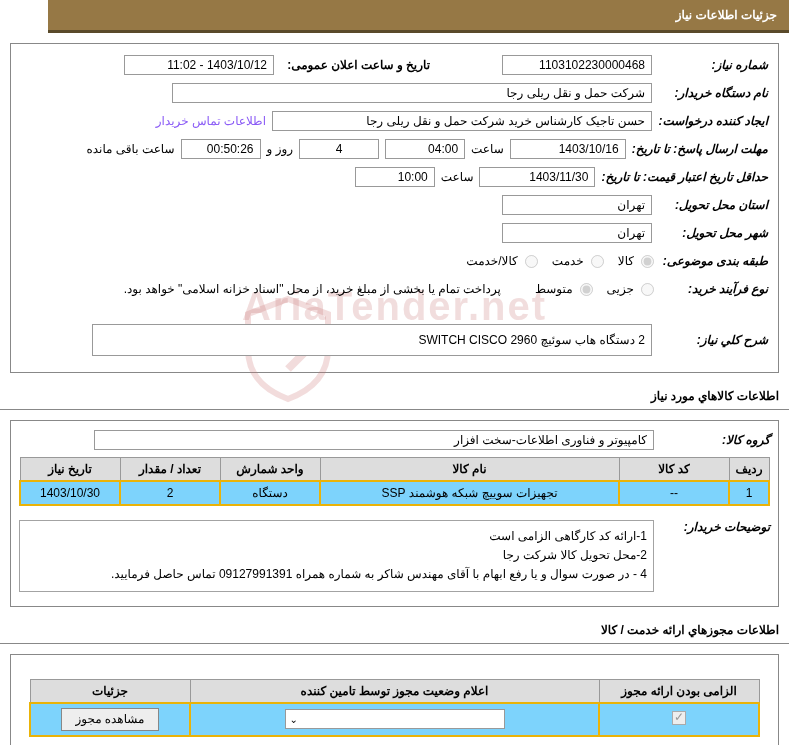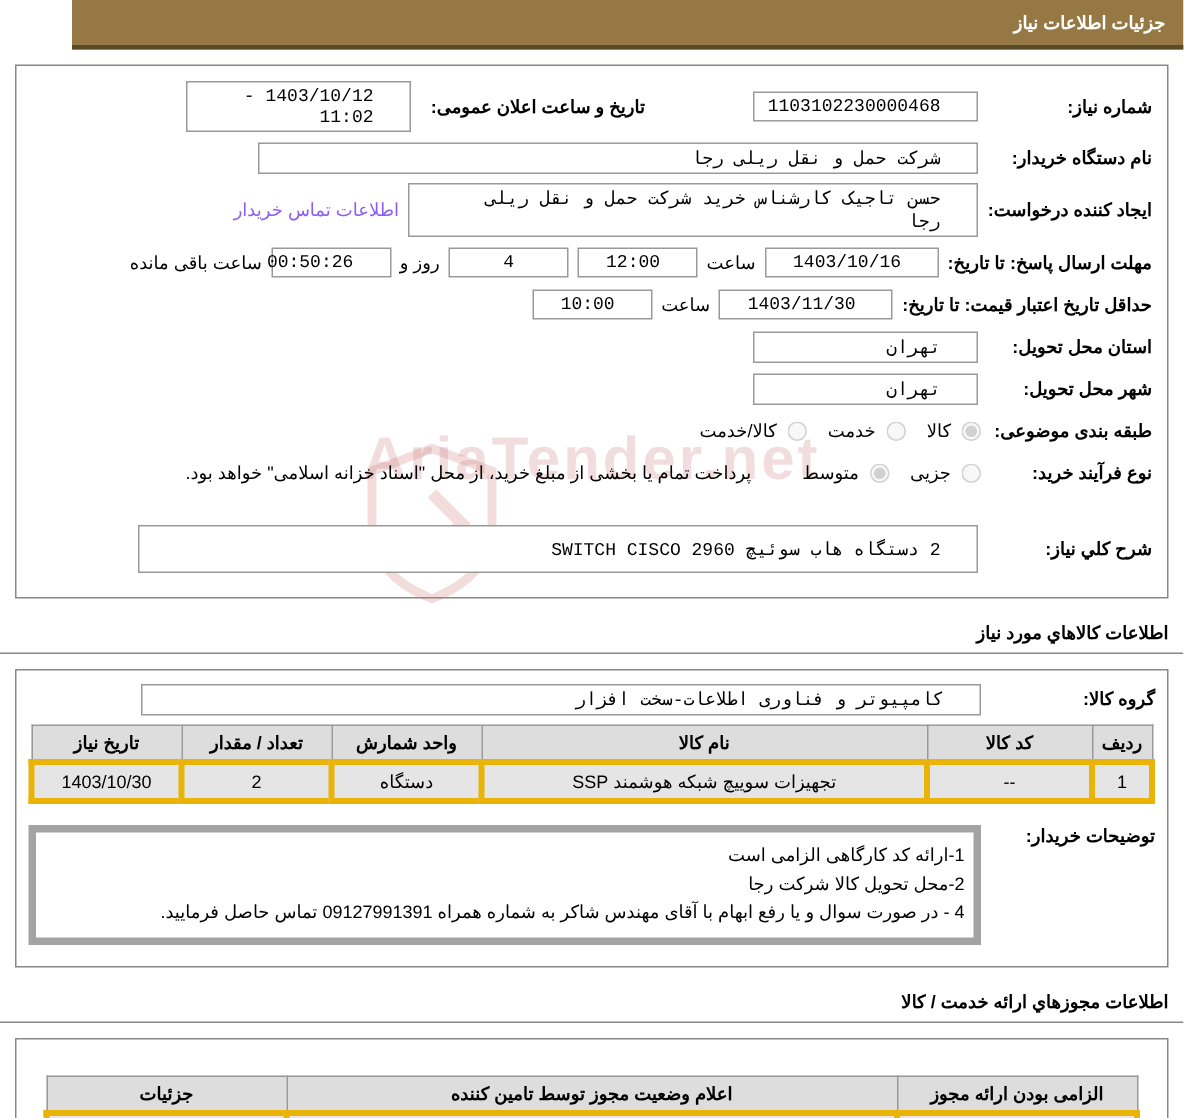--- a/index.html
+++ b/index.html
@@ -1,35 +1,35 @@
 <!DOCTYPE html>
 <html dir="rtl" lang="fa"><head>
 <meta charset="utf-8">
 <style>
 * { box-sizing: border-box; margin: 0; padding: 0; }
 body { font-family: Tahoma, Arial, sans-serif; font-size: 12px; background: #fff; direction: rtl; width: 789px; }
 .header-bar { background: #8a6d3b; background: #967845; color: #ffffff; padding: 8px 12px; font-weight: bold; border-bottom: 3px solid #5a4a2a; margin-left: 48px; }
 .main-box { border: 1px solid #888; margin: 10px; padding: 10px; position: relative; }
 .row { display: flex; align-items: center; margin-bottom: 6px; gap: 6px; min-height: 22px; }
-.label { font-weight: bold; min-width: 110px; white-space: nowrap; }
+.label { font-weight: bold; min-width: 110px; white-space: nowrap; font-style: italic; }
 .label-wide { font-weight: bold; min-width: 150px; white-space: nowrap; }
-.field { background: #fff; border: 1px solid #999; padding: 2px 24px; min-height: 18px; display: inline-block; font-family: Liberation Mono, monospace; font-size: 12px; }
+.field { background: #fff; border: 1px solid #999; padding: 2px 6px; min-height: 18px; display: inline-block; font-family: Liberation Sans, sans-serif; font-size: 12px; }
 .field-150 { width: 150px; }
 .field-120 { width: 116px; }
 .field-80 { width: 80px; }
 .link { color: #8b5cf6; text-decoration: none; cursor: pointer; }
 .radio-row { display: flex; align-items: center; gap: 4px; }
 .radio-row label { margin-left: 10px; }
 input[type=radio] { margin-left: 3px; vertical-align: middle; }
 .section-title { font-weight: bold; text-align: right; border-bottom: 1px solid #888; padding: 6px 10px; margin-top: 8px; }
 .section-box { border: 1px solid #888; margin: 10px; padding: 8px; }
 .tbl { width: 100%; border-collapse: collapse; margin-top: 6px; }
 .tbl th { background: #ddd; border: 1px solid #999; padding: 4px; font-weight: bold; font-size: 12px; }
-.tbl td { border: 4px solid #eab308; padding: 4px; text-align: center; background: #e5e5e5; }
-.notes-box { border: 5px solid #a3a3a3; padding: 6px; margin-top: 6px; text-align: right; line-height: 1.6; background: #fff; }
+.tbl td { border: 2px solid #eab308; padding: 4px; text-align: center; background: #7dd3fc; }
+.notes-box { border: 1px solid #a3a3a3; padding: 6px; margin-top: 6px; text-align: right; line-height: 1.6; background: #fff; }
 .btn { border: 1px solid #888; padding: 3px 14px; background: #eee; cursor: pointer; font-family: Tahoma; font-size: 12px; }
 .select-box { border: 1px solid #999; background: #fff; padding: 1px 4px; width: 220px; height: 20px; display: inline-flex; align-items: center; justify-content: flex-end; }
 .chev { font-size: 10px; }
 .checkbox-disabled { width: 14px; height: 14px; background: #eee; border: 1px solid #aaa; display: inline-block; position: relative; }
 .checkbox-disabled::after { content: "✓"; color: #999; position: absolute; top: -2px; left: 1px; font-size: 12px; }
 .watermark { position: absolute; top: 240px; left: 0; width: 100%; text-align: center; font-size: 40px; color: #d9a0a0; opacity: 0.35; pointer-events: none; font-weight: bold; letter-spacing: 2px; z-index: 0; font-family: Arial, sans-serif; }
 .watermark-shield { position: absolute; top: 250px; right: 440px; width: 100px; height: 110px; opacity: 0.25; pointer-events: none; z-index: 0; }
 .content-layer { position: relative; z-index: 1; }
 .spacer-row { height: 18px; }
 </style>
@@ -65,21 +65,21 @@
   <div class="row">
     <span class="label">ایجاد کننده درخواست:</span>
     <span class="field" style="width:380px">حسن تاجیک کارشناس خرید شرکت حمل و نقل ریلی رجا</span>
     <a class="link">اطلاعات تماس خریدار</a>
   </div>
 
   <div class="row">
     <span class="label" style="min-width:110px">مهلت ارسال پاسخ: تا تاریخ:</span>
     <span class="field field-120">1403/10/16</span>
     <span>ساعت</span>
-    <span class="field field-80">12:00</span>
+    <span class="field field-80">04:00</span>
     <span class="field field-80" style="text-align:center">4</span>
     <span>روز و</span>
     <span class="field field-80">00:50:26</span>
     <span>ساعت باقی مانده</span>
   </div>
 
   <div class="row">
     <span class="label" style="min-width:110px">حداقل تاریخ اعتبار قیمت: تا تاریخ:</span>
     <span class="field field-120">1403/11/30</span>
     <span>ساعت</span>

